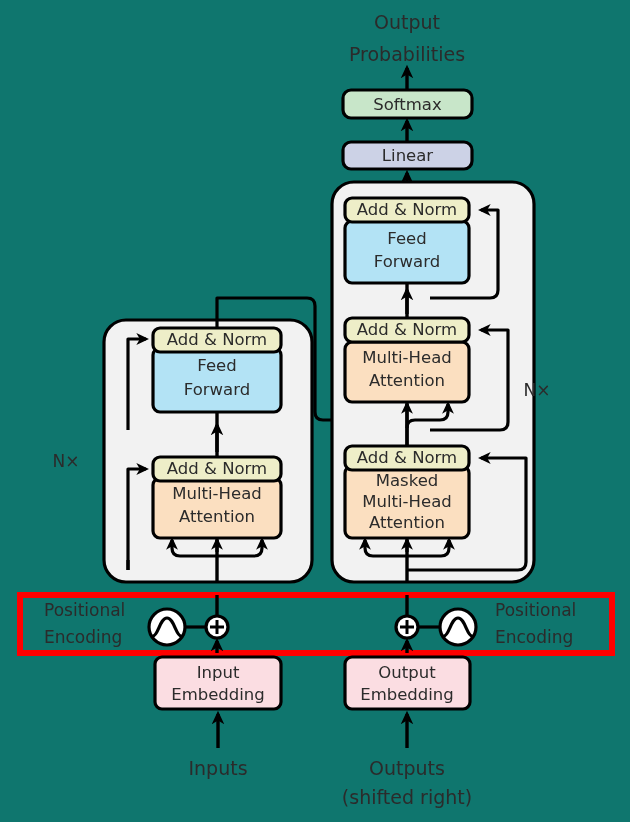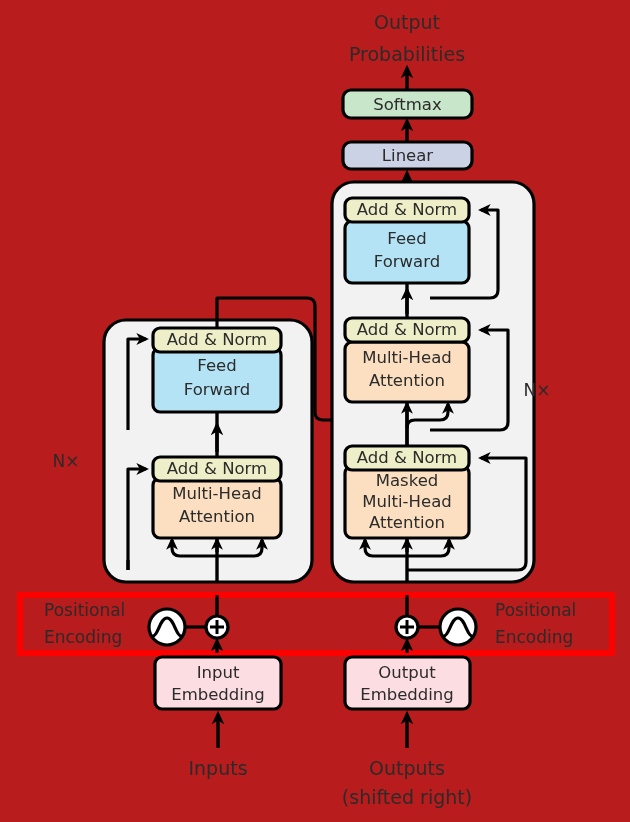--- a/index.html
+++ b/index.html
@@ -4,21 +4,21 @@
 <style>
   html, body {
     margin: 0;
     padding: 0;
     background: #ffffff;
   }
   #canvas {
     position: relative;
     width: 630px;
     height: 822px;
-    background: #b91c1c;
+    background: #0f766e;
     font-family: "DejaVu Sans", sans-serif;
     overflow: hidden;
   }
   svg#diagram {
     position: absolute;
     left: 0;
     top: 0;
     width: 630px;
     height: 822px;
   }

